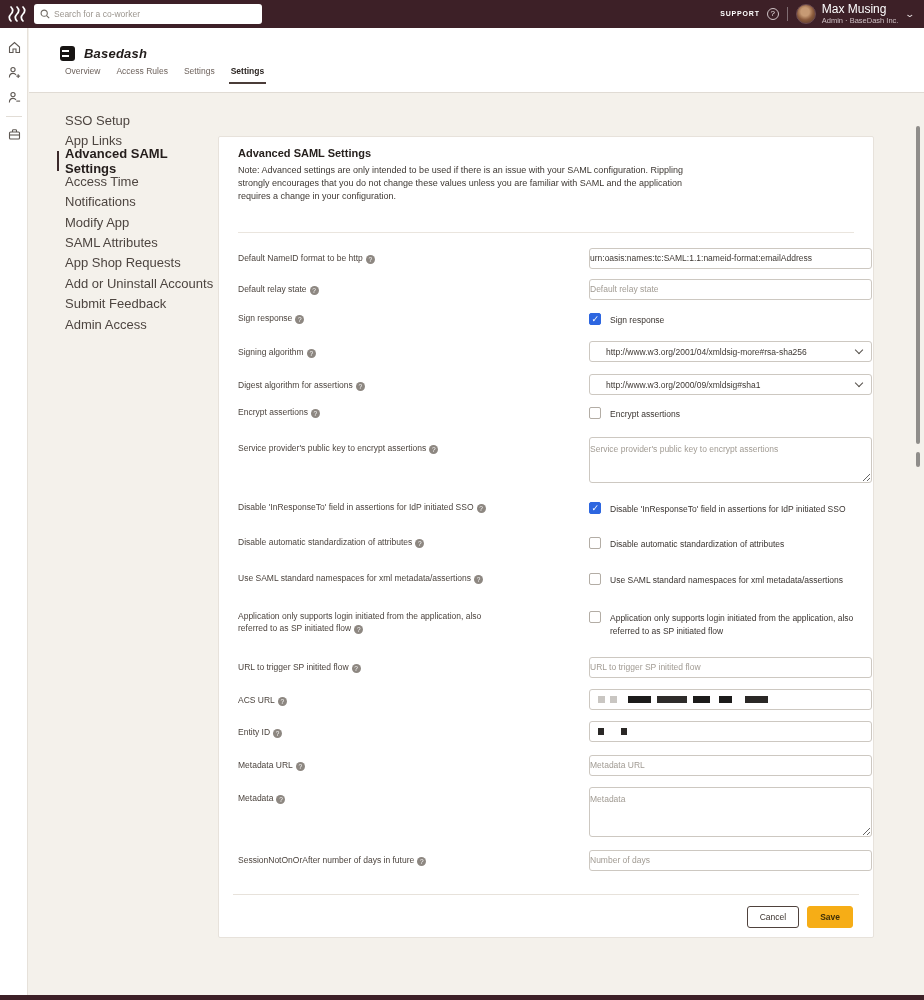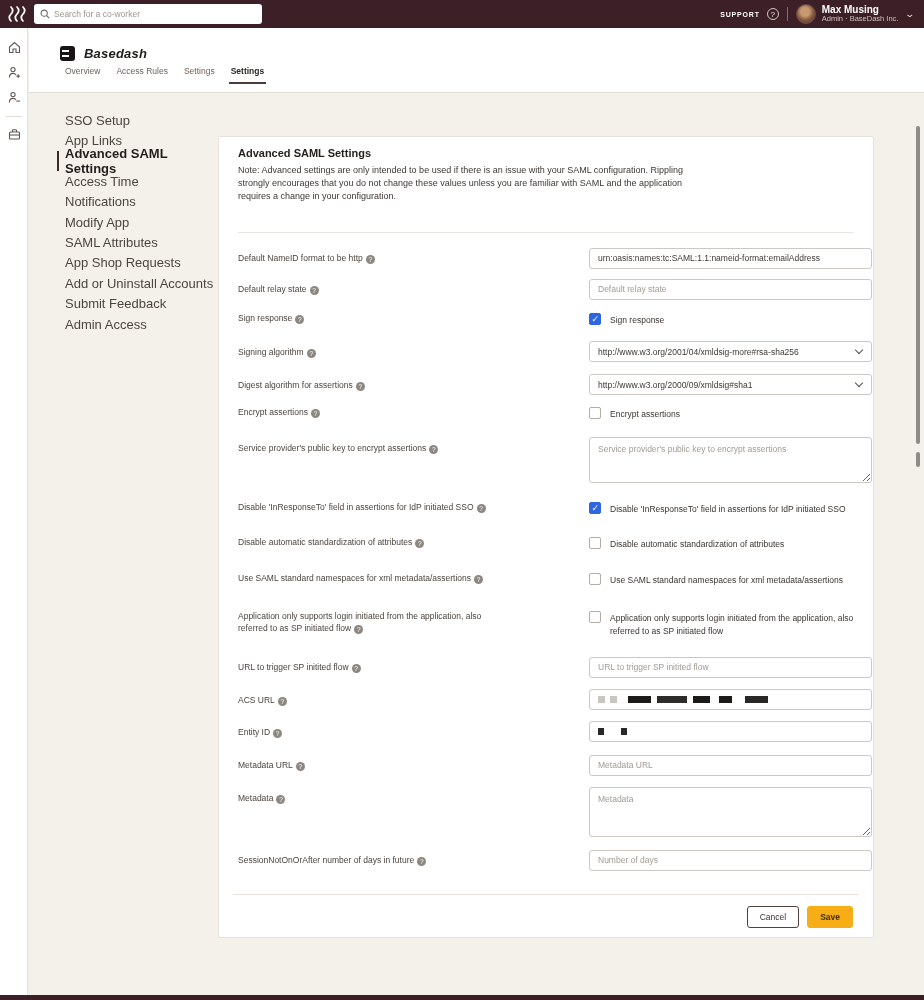--- a/index.html
+++ b/index.html
@@ -13,21 +13,21 @@
   .searchbox { position:relative; margin-left:6px; width:228px; height:20px; background:#fff; border-radius:3px; display:flex; align-items:center; }
   .searchbox svg { margin-left:6px; }
   .searchbox input { border:0; outline:none; background:transparent; font-family:inherit; font-size:8.5px; color:#3c3733; width:185px; margin-left:4px; }
   .searchbox input::placeholder { color:#9b958e; }
   .tb-right { margin-left:auto; display:flex; align-items:center; margin-right:10px; }
   .support { color:#fff; font-size:7px; font-weight:bold; letter-spacing:0.8px; cursor:pointer; }
   .qcirc { width:12px; height:12px; border:1px solid #cfc3c6; border-radius:50%; color:#efe8ea; font-size:8px; display:flex; align-items:center; justify-content:center; margin-left:7px; }
   .tb-div { width:1px; height:14px; background:rgba(255,255,255,0.35); margin:0 8px; }
   .avatar { width:20px; height:20px; border-radius:50%; background:radial-gradient(circle at 45% 38%, #c79a74 0 28%, #8a5a3c 55%, #4a2f22 100%); border:1px solid #6b4a50; }
   .uinfo { margin-left:6px; line-height:1.15; }
-  .uname { color:#fff; font-size:10px; font-weight:bold; }
+  .uname { color:#fff; font-size:12px; font-weight:normal; }
   .urole { color:#cdbfc3; font-size:7.5px; }
   .chev { color:#e8dfe1; font-size:9px; margin-left:8px; transform:scaleX(1.4); }
 
   
   .rail { position:absolute; left:0; top:28px; width:28px; height:967px; background:#fff; border-right:1px solid #e6e1da; z-index:20; }
   .rail .ric { width:28px; height:16px; display:flex; justify-content:center; align-items:center; cursor:pointer; }
   .rail .ric svg { stroke:#5f5954; }
   .ric-home { margin-top:11px; }
   .ric-useradd { margin-top:9px; }
   .ric-userrem { margin-top:9px; }
@@ -56,27 +56,27 @@
   .card-title { position:absolute; left:19px; top:10px; font-size:11px; font-weight:bold; color:#27211e; }
   .card-note { position:absolute; left:19px; top:27px; width:452px; font-size:9px; line-height:12.8px; color:#3e3833; }
   .note-div { position:absolute; left:19px; top:95px; width:616px; height:1px; background:#eae5de; }
 
   .row { position:absolute; left:19px; width:618px; }
   .flabel { position:absolute; left:0; top:0; width:250px; font-size:8.5px; line-height:11.5px; color:#4c443e; padding-top:6px; }
   .row.cbrow .flabel { padding-top:0px; }
   .help { display:inline-flex; width:9px; height:9px; background:#8d8781; color:#fff; border-radius:50%; font-size:6.5px; align-items:center; justify-content:center; margin-left:3px; vertical-align:-1px; cursor:pointer; }
   .fctrl { position:absolute; left:351px; top:0; width:283px; }
 
-  .tinput { width:283px; height:21px; border:1px solid #cdc8c1; border-radius:3px; font-family:inherit; font-size:8.5px; color:#3e3833; padding:0 8px; outline:none; background:#fff; }
+  .tinput { width:283px; height:21px; border:1px solid #cdc8c1; border-radius:3px; font-family:inherit; font-size:8.5px; color:#3e3833; padding:0 0; outline:none; background:#fff; }
   .tinput::placeholder { color:#a19b93; }
   textarea.tinput { padding-top:6px; resize:vertical; }
   .ta1 { height:46px; } .ta2 { height:50px; }
 
   .selbox { width:283px; height:21px; border:1px solid #cdc8c1; border-radius:3px; background:#fff; display:flex; align-items:center; cursor:pointer; }
-  .selbox .selval { font-size:8.5px; color:#3e3833; margin-left:8px; flex:1; white-space:nowrap; overflow:hidden; }
+  .selbox .selval { font-size:8.5px; color:#3e3833; margin-left:16px; flex:1; white-space:nowrap; overflow:hidden; }
   .selbox .sc { width:6px; height:6px; border-right:1.2px solid #55504a; border-bottom:1.2px solid #55504a; transform:rotate(45deg); margin-right:9px; margin-top:-3px; flex:0 0 auto; }
 
   .cbwrap { display:flex; align-items:flex-start; }
   .cb { width:12px; height:12px; border:1px solid #b3ada5; border-radius:2px; background:#fff; flex:0 0 auto; cursor:pointer; position:relative; }
   .cb.on { background:#2d66e0; border-color:#2d66e0; }
   .cb.on::after { content:"✓"; position:absolute; left:1.5px; top:-0.5px; color:#fff; font-size:9px; }
   .cbl { font-size:8.5px; color:#3a3430; margin-left:9px; line-height:12.5px; padding-top:1px; max-width:255px; }
 
   .redbox { width:283px; height:21px; border:1px solid #cdc8c1; border-radius:3px; background:#fff; display:flex; align-items:center; padding-left:8px; }
   .rb { display:inline-block; height:7px; margin-right:0; }

